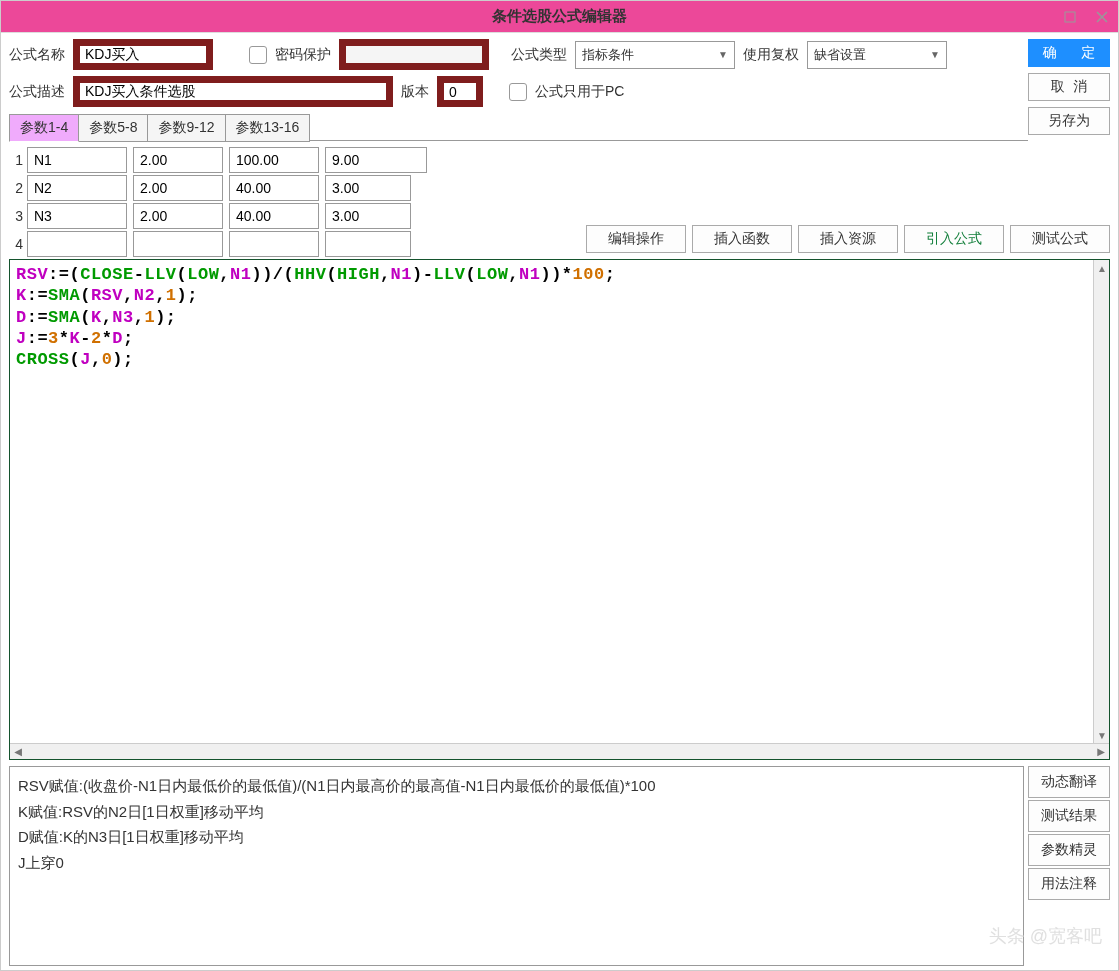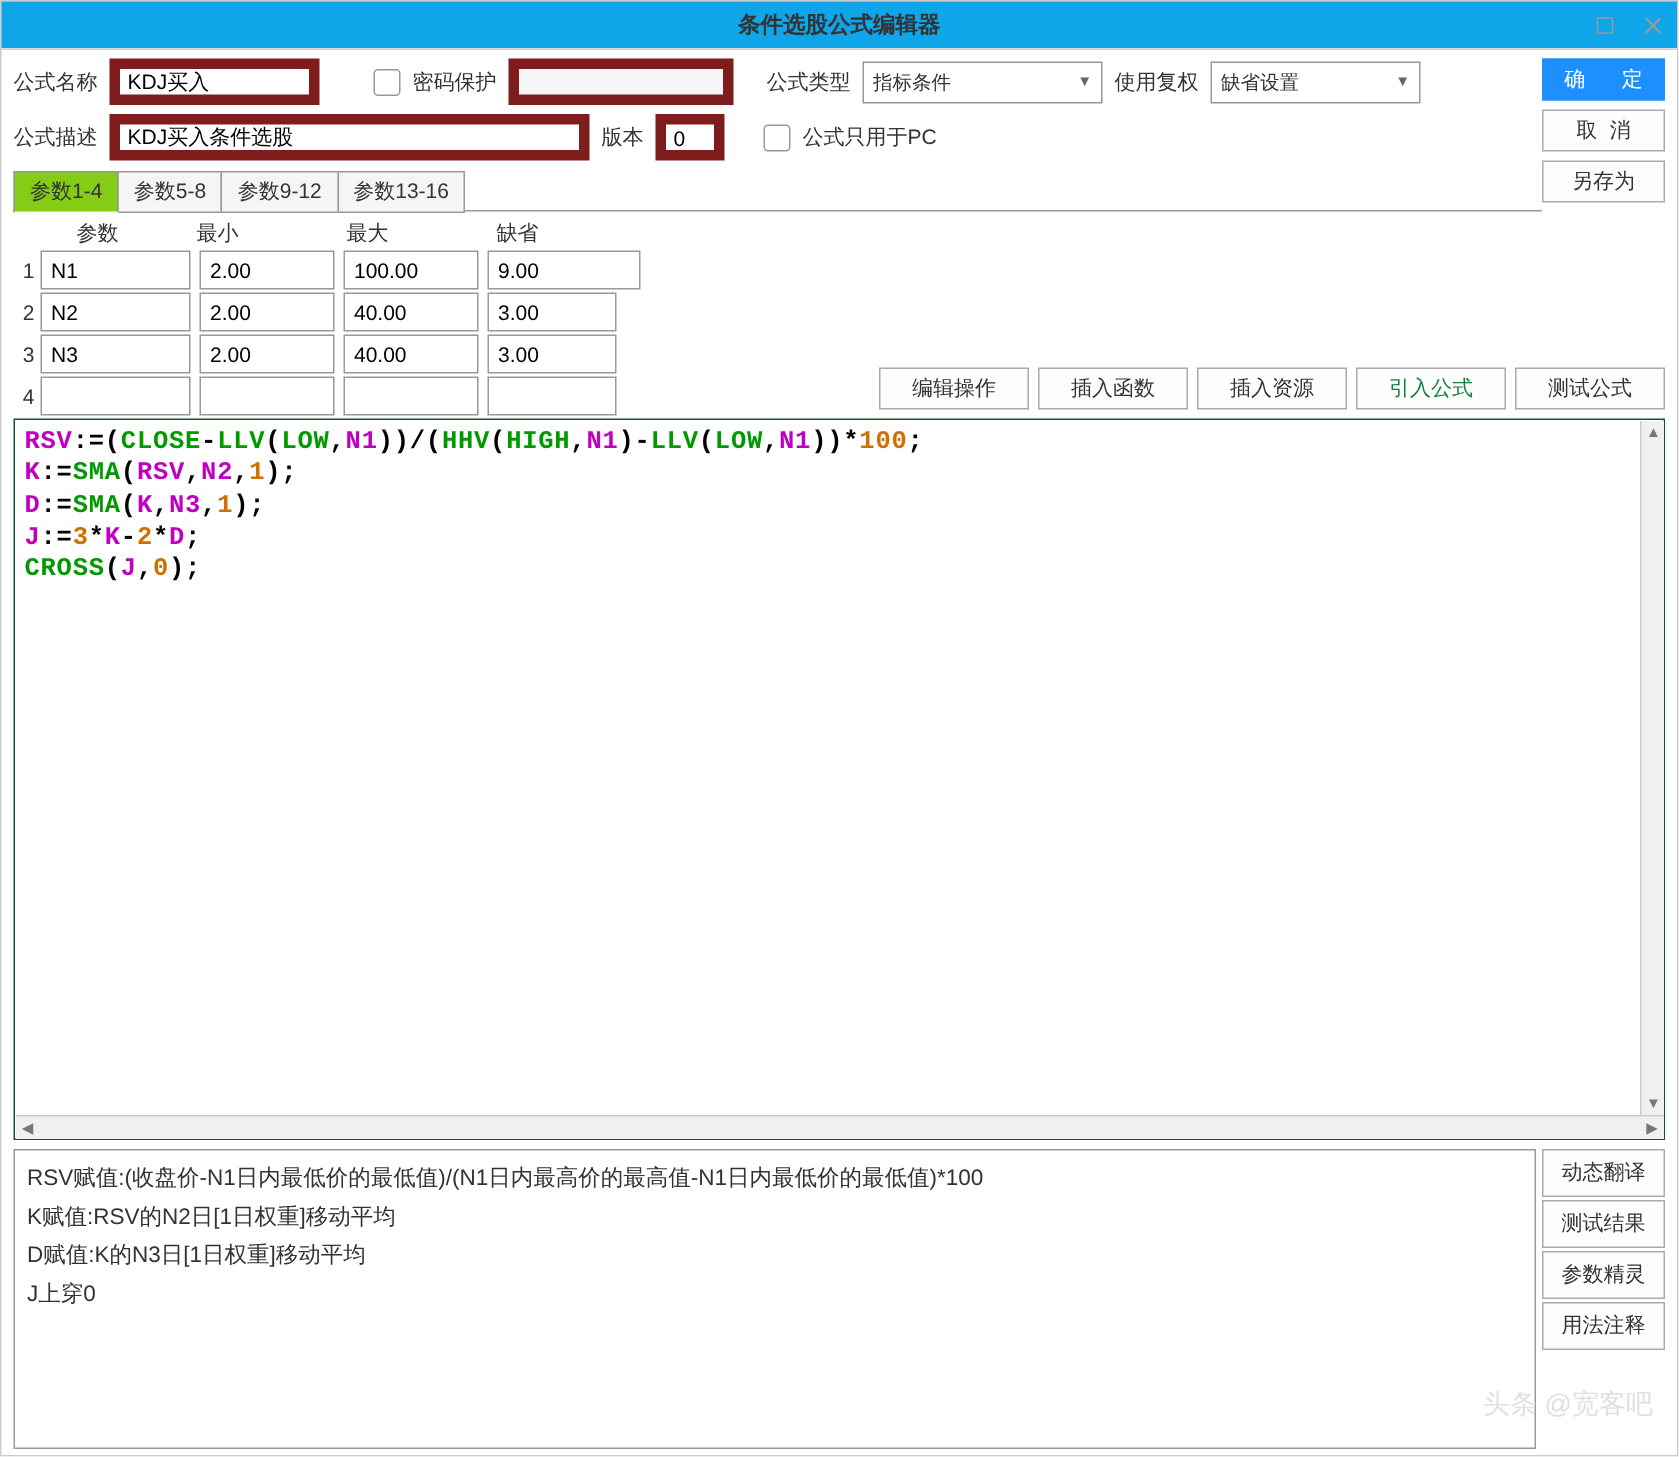--- a/index.html
+++ b/index.html
@@ -1,18 +1,18 @@
 <!DOCTYPE html>
 <html><head>
 <meta charset="utf-8">
 <style>
 * { box-sizing: border-box; margin: 0; padding: 0; }
 body { font-family: "Microsoft YaHei", Arial, sans-serif; font-size: 13px; background: #f0f0f0; color: #333; }
 .window { width: 1119px; height: 971px; background: #fff; border: 1px solid #ccc; display: flex; flex-direction: column; }
-.titlebar { height: 32px; background: #0ea5e9; display: flex; align-items: center; justify-content: center; position: relative; border-bottom: 1px solid #ddd; }
+.titlebar { height: 32px; background: #ec4899; display: flex; align-items: center; justify-content: center; position: relative; border-bottom: 1px solid #ddd; }
 .titlebar .title { font-weight: bold; font-size: 15px; }
 .titlebar .win-btns { position: absolute; right: 0; top: 0; display: flex; }
 .win-btn { width: 32px; height: 32px; display: flex; align-items: center; justify-content: center; color: #999; cursor: pointer; }
 .content { padding: 6px 8px 4px 8px; display: flex; flex-direction: column; flex: 1; min-height: 0; }
 
 .row { display: flex; align-items: center; gap: 8px; margin-bottom: 6px; }
 .lbl { font-size: 14px; white-space: nowrap; }
 input[type=text].tb { border: 7px solid #7f1d1d; padding: 3px 5px; font-size: 14px; height: 31px; font-family: inherit; }
 .cb { width: 18px; height: 18px; border: 1px solid #999; border-radius: 3px; display: inline-block; }
 .select { border: 1px solid #999; height: 28px; display: flex; align-items: center; justify-content: space-between; padding: 0 6px; cursor: pointer; background: #fff; }
@@ -21,21 +21,21 @@
 .btn.primary { background: #1e8fff; color: #fff; border-color: #1e8fff; letter-spacing: 8px; padding-left: 8px; }
 .btn.disabled { color: #15803d; cursor: default; }
 
 .right-btns { display: flex; flex-direction: column; gap: 6px; margin-left: auto; width: 82px; font-family: Liberation Mono, monospace; }
 
 .top-area { display: flex; }
 .left-area { flex: 1; min-width: 0; }
 
 .tabs { display: flex; gap: 0; position: relative; }
 .tab { border: 1px solid #999; padding: 4px 10px; background: #f5f5f5; font-size: 14px; cursor: pointer; margin-right: -1px; position: relative; top: 1px; }
-.tab.active { background: #84cc16; border-bottom: 1px solid #fff; z-index: 2; }
+.tab.active { background: #f0abfc; border-bottom: 1px solid #fff; z-index: 2; }
 .tab-under { border-top: 1px solid #999; margin-top: -1px; }
 
 .param-table { margin-top: 6px; }
 .param-head { display: flex; padding-left: 22px; }
 .param-head div { font-size: 14px; }
 .param-row { display: flex; align-items: center; margin-top: 2px; }
 .param-row .idx { width: 18px; text-align: right; font-size: 14px; padding-right: 4px; }
 .param-row input { border: 1px solid #999; height: 26px; padding: 2px 6px; font-size: 14px; font-family: inherit; }
 
 .action-row { display: flex; gap: 6px; margin-left: auto; }
@@ -119,26 +119,20 @@
 
         <div class="tabs">
           <div class="tab active">参数1-4</div>
           <div class="tab">参数5-8</div>
           <div class="tab">参数9-12</div>
           <div class="tab">参数13-16</div>
         </div>
         <div class="tab-under"></div>
 
         <div class="param-table">
-          <div class="param-head">
-            <div style="width:100px;padding-left:20px">参数</div>
-            <div style="width:100px">最小</div>
-            <div style="width:100px">最大</div>
-            <div style="width:90px">缺省</div>
-          </div>
           <div id="param-rows">
               <div class="param-row">
                 <span class="idx">1</span>
                 <input type="text" style="width: 100px; margin-right: 6px;" value="N1">
                 <input type="text" style="width: 90px; margin-right: 6px;" value="2.00">
                 <input type="text" style="width: 90px; margin-right: 6px;" value="100.00">
                 <input type="text" style="width: 102px;" value="9.00">
               </div>
               <div class="param-row">
                 <span class="idx">2</span>

